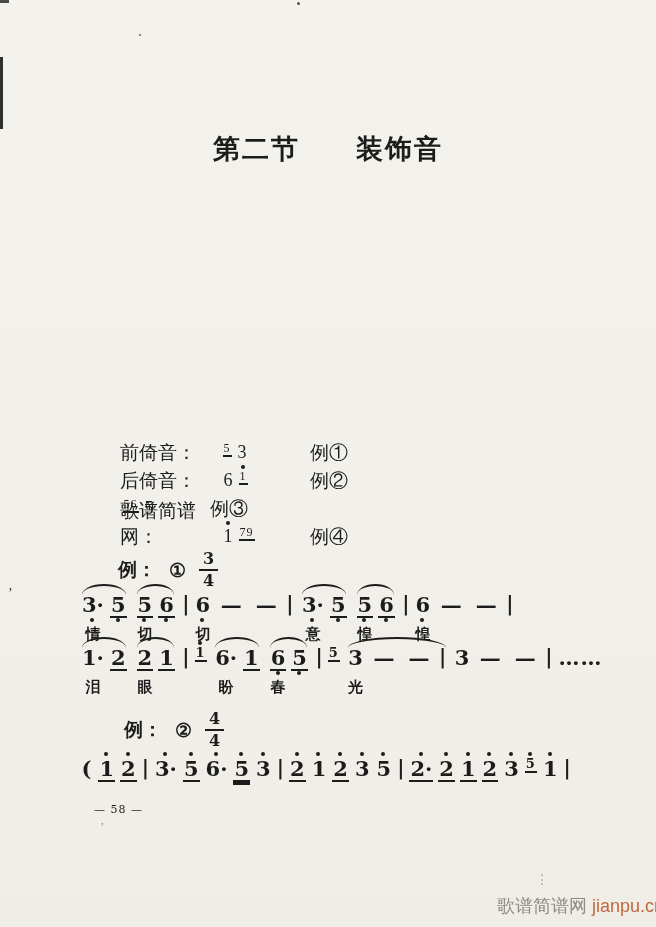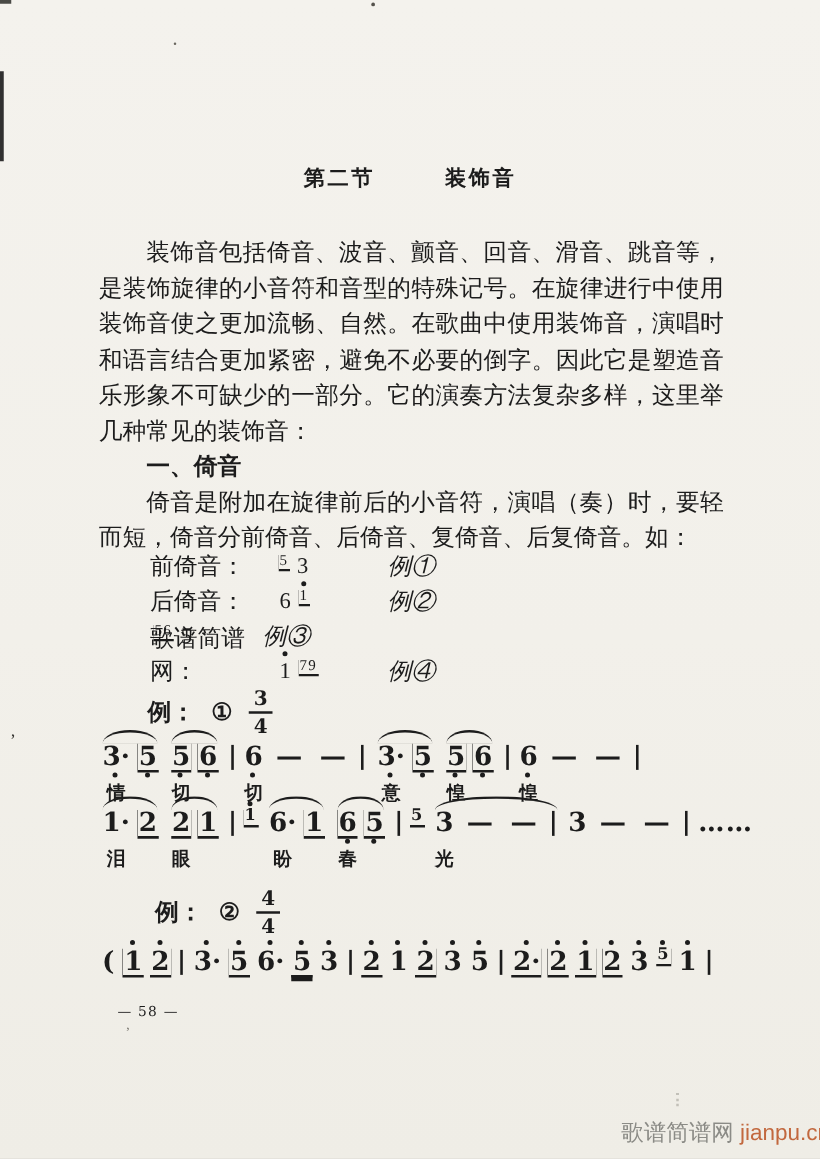--- a/index.html
+++ b/index.html
@@ -3,32 +3,32 @@
 <meta charset="utf-8">
 <style>
   html,body{margin:0;padding:0;background:#d8d6d0;}
   .page{
     position:relative;width:656px;height:927px;margin:0 auto;overflow:hidden;
     background:linear-gradient(180deg,#f4f2ed 0%,#f2f0ea 55%,#efede6 100%);
     color:#1c1c1c;font-family:"Liberation Serif",serif;
   }
   
   .title{position:absolute;top:131px;left:0;width:100%;display:flex;justify-content:center;gap:56px;
-         font-size:17px;font-weight:bold;letter-spacing:2px;}
+         font-size:27px;font-weight:bold;letter-spacing:2px;}
   
   .bodytext{position:absolute;top:189px;left:79px;width:500px;
             font-size:19px;line-height:28.5px;text-align:justify;}
   .bodytext p{margin:0;text-indent:2em;}
   .bodytext .h1{font-weight:bold;}
   
   .orn{position:absolute;left:120px;top:438px;font-size:19px;}
   .orn .row{display:flex;height:28px;align-items:flex-end;}
   .orn .lbl{width:100px;}
   .orn .not{width:90px;display:flex;align-items:flex-start;padding-top:1px;}
-  .orn .ref{padding-top:1px;font-style:italic;}
+  .orn .ref{padding-top:1px;}
   .orn .d{font-size:18px;height:20px;line-height:20px;}
   .orn .sm .d{font-size:12px;height:13px;line-height:13px;letter-spacing:1px;}
   .orn .hd,.orn .ld{height:4px;}
   
   .exhead{position:absolute;display:flex;align-items:center;gap:13px;
           font-size:19px;font-weight:bold;}
   #ex1head{top:551px;left:118px;}
   #ex2head{top:711px;left:124px;}
   .ts{display:inline-flex;flex-direction:column;align-items:center;
       font-family:"DejaVu Serif",serif;font-weight:bold;font-size:16px;line-height:1;}
@@ -77,25 +77,20 @@
 </head>
 <body>
 
 <div class="page">
 
   <div class="title">
     <span>第二节</span>
     <span>装饰音</span>
   </div>
 
-  <div class="bodytext">
-    <p>装饰音包括倚音、波音、颤音、回音、滑音、跳音等，是装饰旋律的小音符和音型的特殊记号。在旋律进行中使用装饰音使之更加流畅、自然。在歌曲中使用装饰音，演唱时和语言结合更加紧密，避免不必要的倒字。因此它是塑造音乐形象不可缺少的一部分。它的演奏方法复杂多样，这里举几种常见的装饰音：</p>
-    <p class="h1">一、倚音</p>
-    <p>倚音是附加在旋律前后的小音符，演唱（奏）时，要轻而短，倚音分前倚音、后倚音、复倚音、后复倚音。如：</p>
-  </div>
 
   <div class="orn">
     <div class="row">
       <span class="lbl">前倚音：</span>
       <span class="not">
           <span class="tok sm">
             <span class="hd"></span>
             <span class="d u1">5</span>
             <span class="ld"></span>
           </span>

